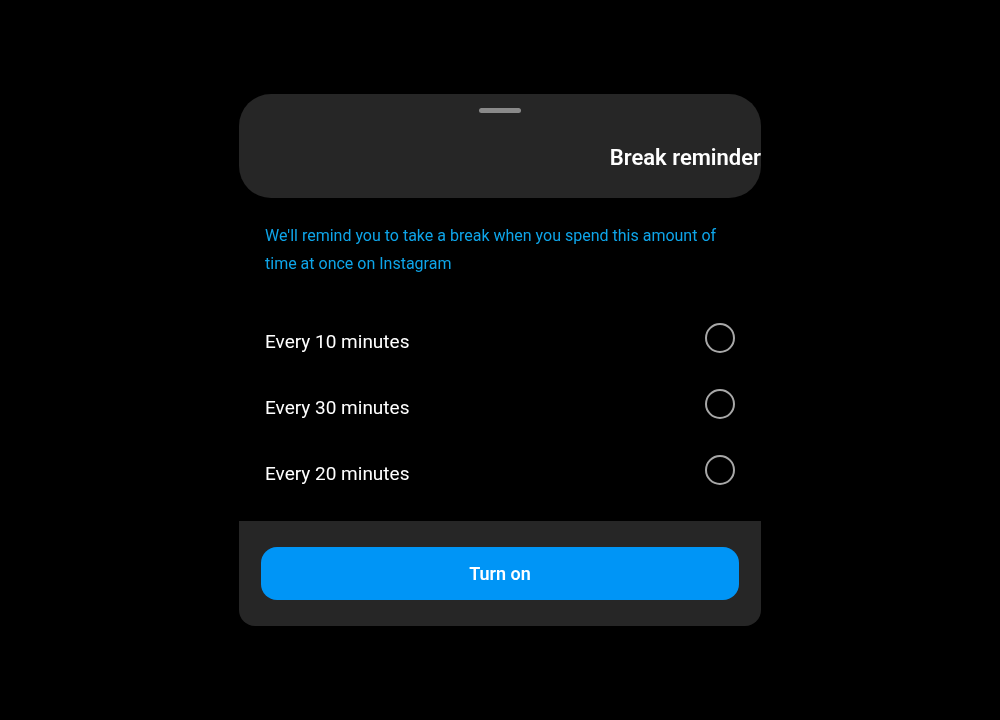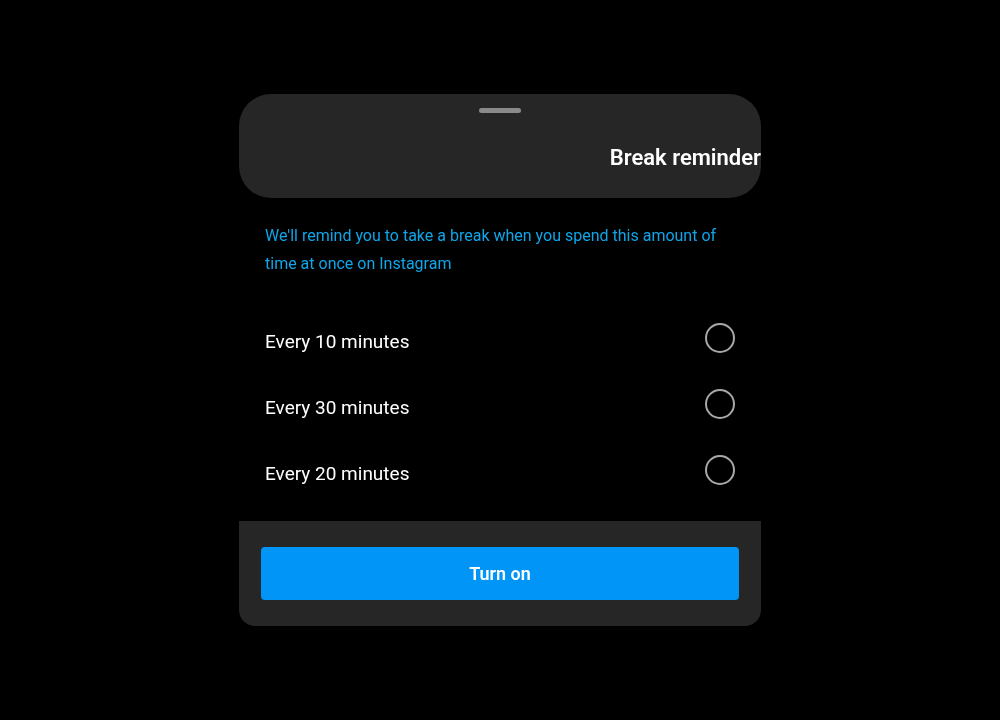--- a/index.html
+++ b/index.html
@@ -72,21 +72,21 @@
     }
     .footer {
       background: #262626;
       padding: 26px 22px;
     }
     .turn-on-button {
       width: 100%;
       background: #0095f6;
       color: #ffffff;
       border: none;
-      border-radius: 4px;
+      border-radius: 16px;
       padding: 16px 0;
       font-size: 18px;
       font-weight: 600;
       cursor: pointer;
       font-family: inherit;
     }
   </style>
 </head>
 <body>
 

